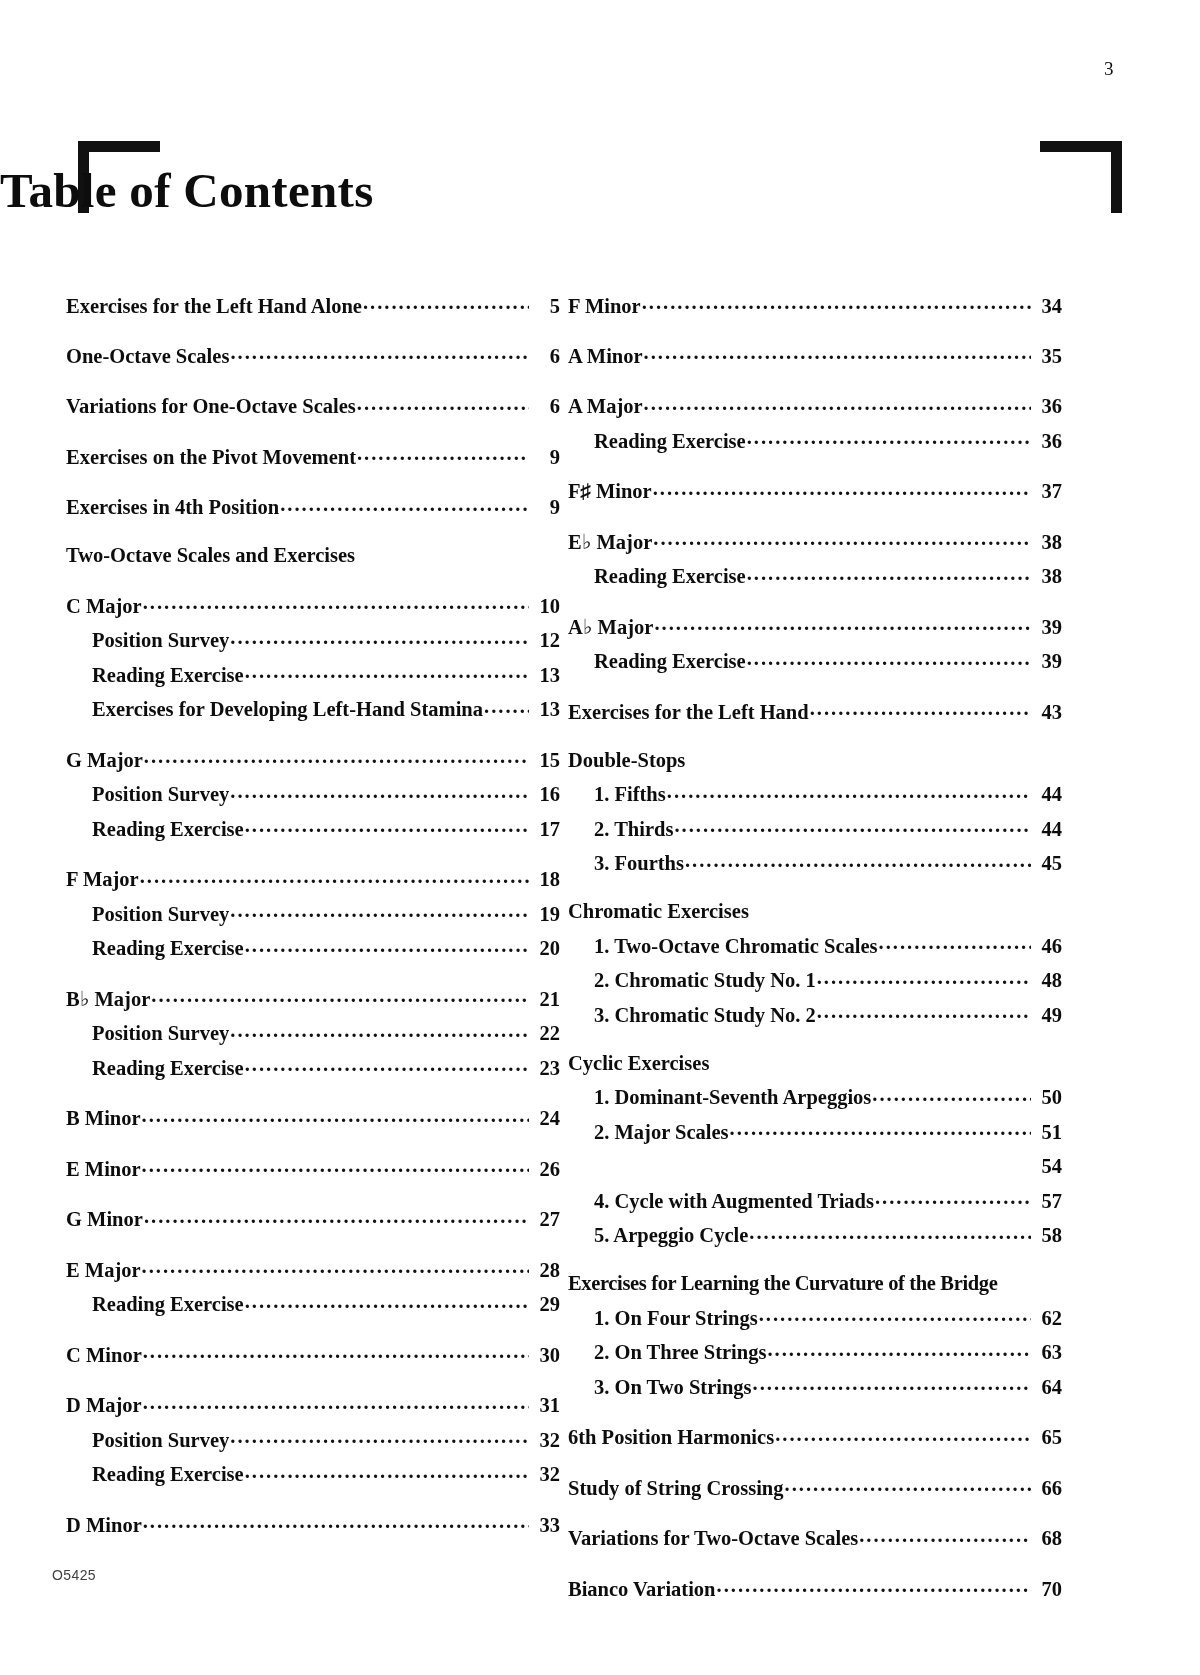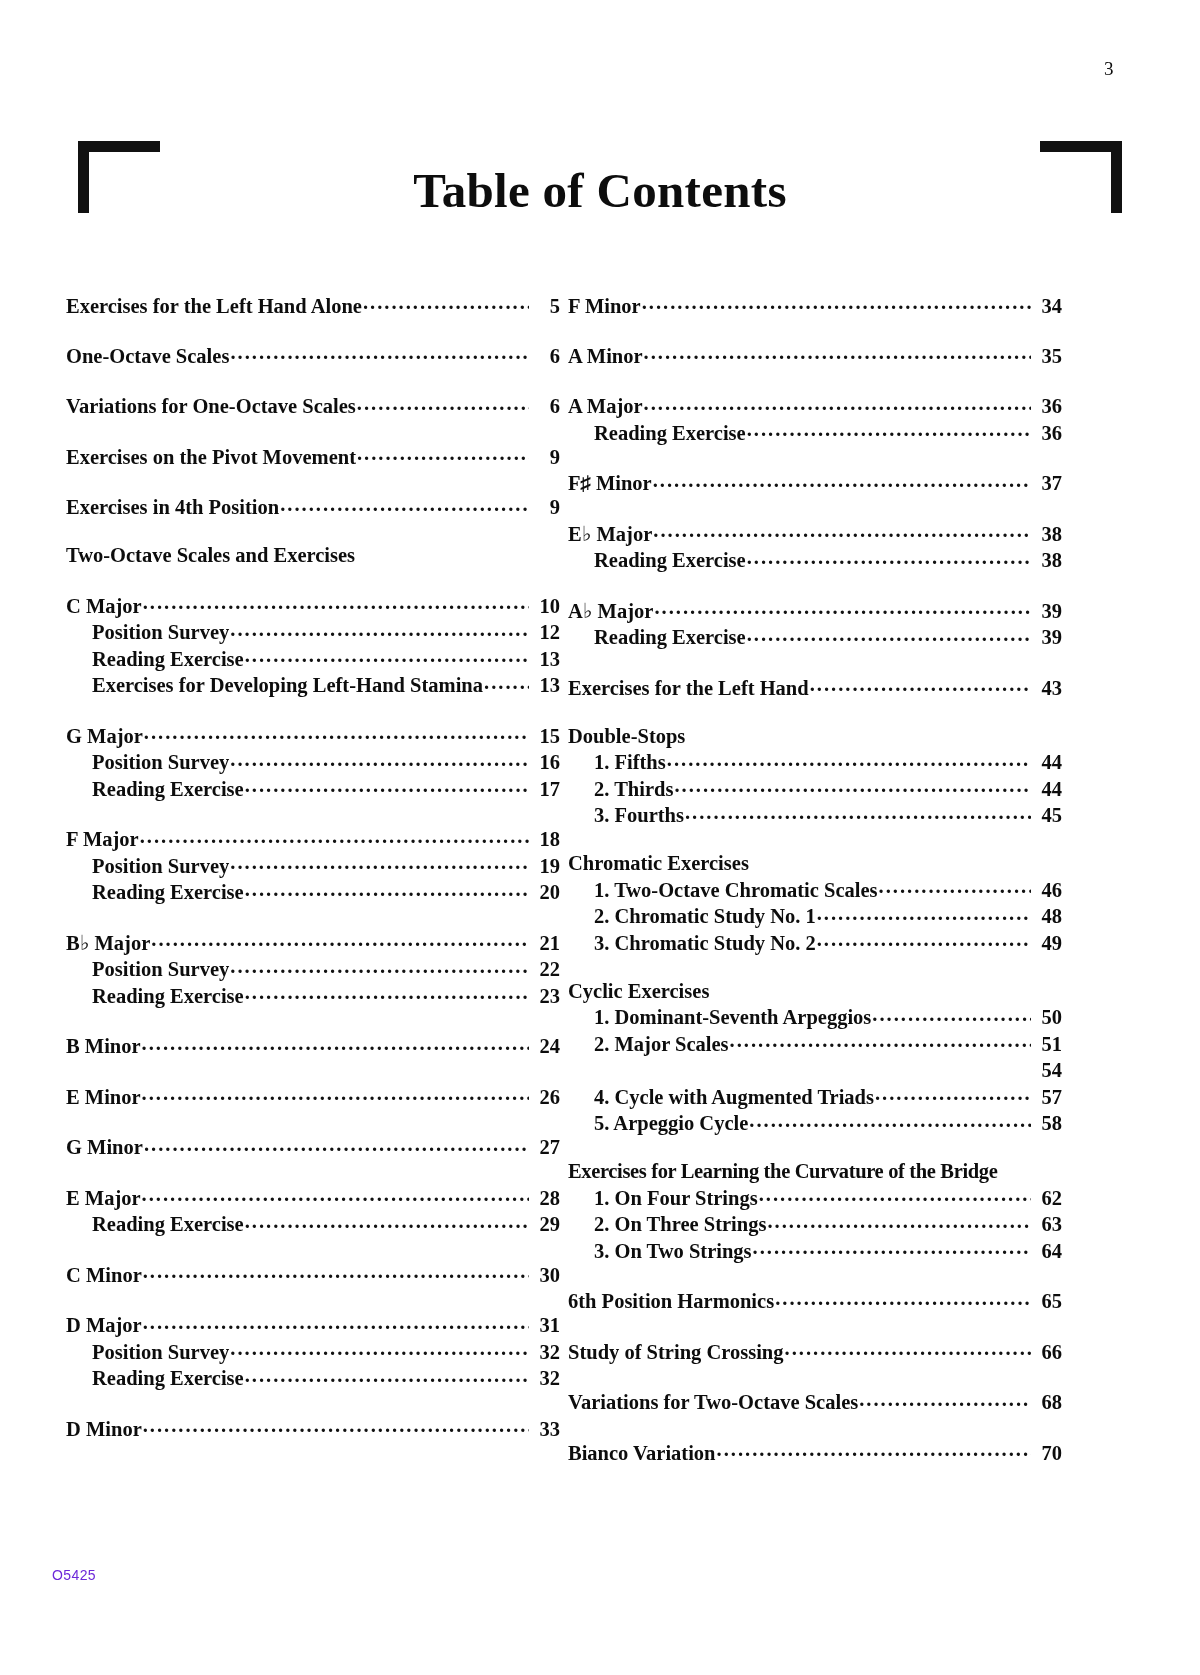--- a/index.html
+++ b/index.html
@@ -55,21 +55,20 @@
   .corner-tr { right: 78px; top: 141px; }
   .corner-tr .h { top: 0; right: 0; }
   .corner-tr .v { top: 0; right: 0; }
 
   
   .title {
     position: absolute;
     top: 162px;
     left: 0;
     width: 1200px;
-    text-align: center;
     font-size: 49px;
     font-weight: bold;
     letter-spacing: 0.3px;
   }
 
   
   .columns {
     position: absolute;
     top: 268px;
     left: 66px;
@@ -86,21 +85,21 @@
   
   .entry {
     display: flex;
     align-items: baseline;
     font-size: 20.5px;
     line-height: 1.17;
     white-space: nowrap;
   }
   .entry.lvl0 { margin-top: 24px; }
   .entry.lvl1 {
-    margin-top: 0;
+    margin-top: 8px;
     padding-left: 26px;
   }
   .entry.group {
     margin-top: 24px;
   }
 
   .etitle {
     flex: 0 0 auto;
   }
   .leader {
@@ -134,21 +133,21 @@
   .entry.narrow .leader::before { letter-spacing: 1.6px; }
 
   
   .footer-code {
     position: absolute;
     left: 52px;
     bottom: 92px;
     font-size: 14px;
     font-family: "Liberation Sans", sans-serif;
     letter-spacing: 0.4px;
-    color: #6d28d9;
+    color: #404040;
   }
 </style>
 </head>
 <body>
 
 <div class="page">
 
   <div class="folio">3</div>
 
   <div class="corner corner-tl">

